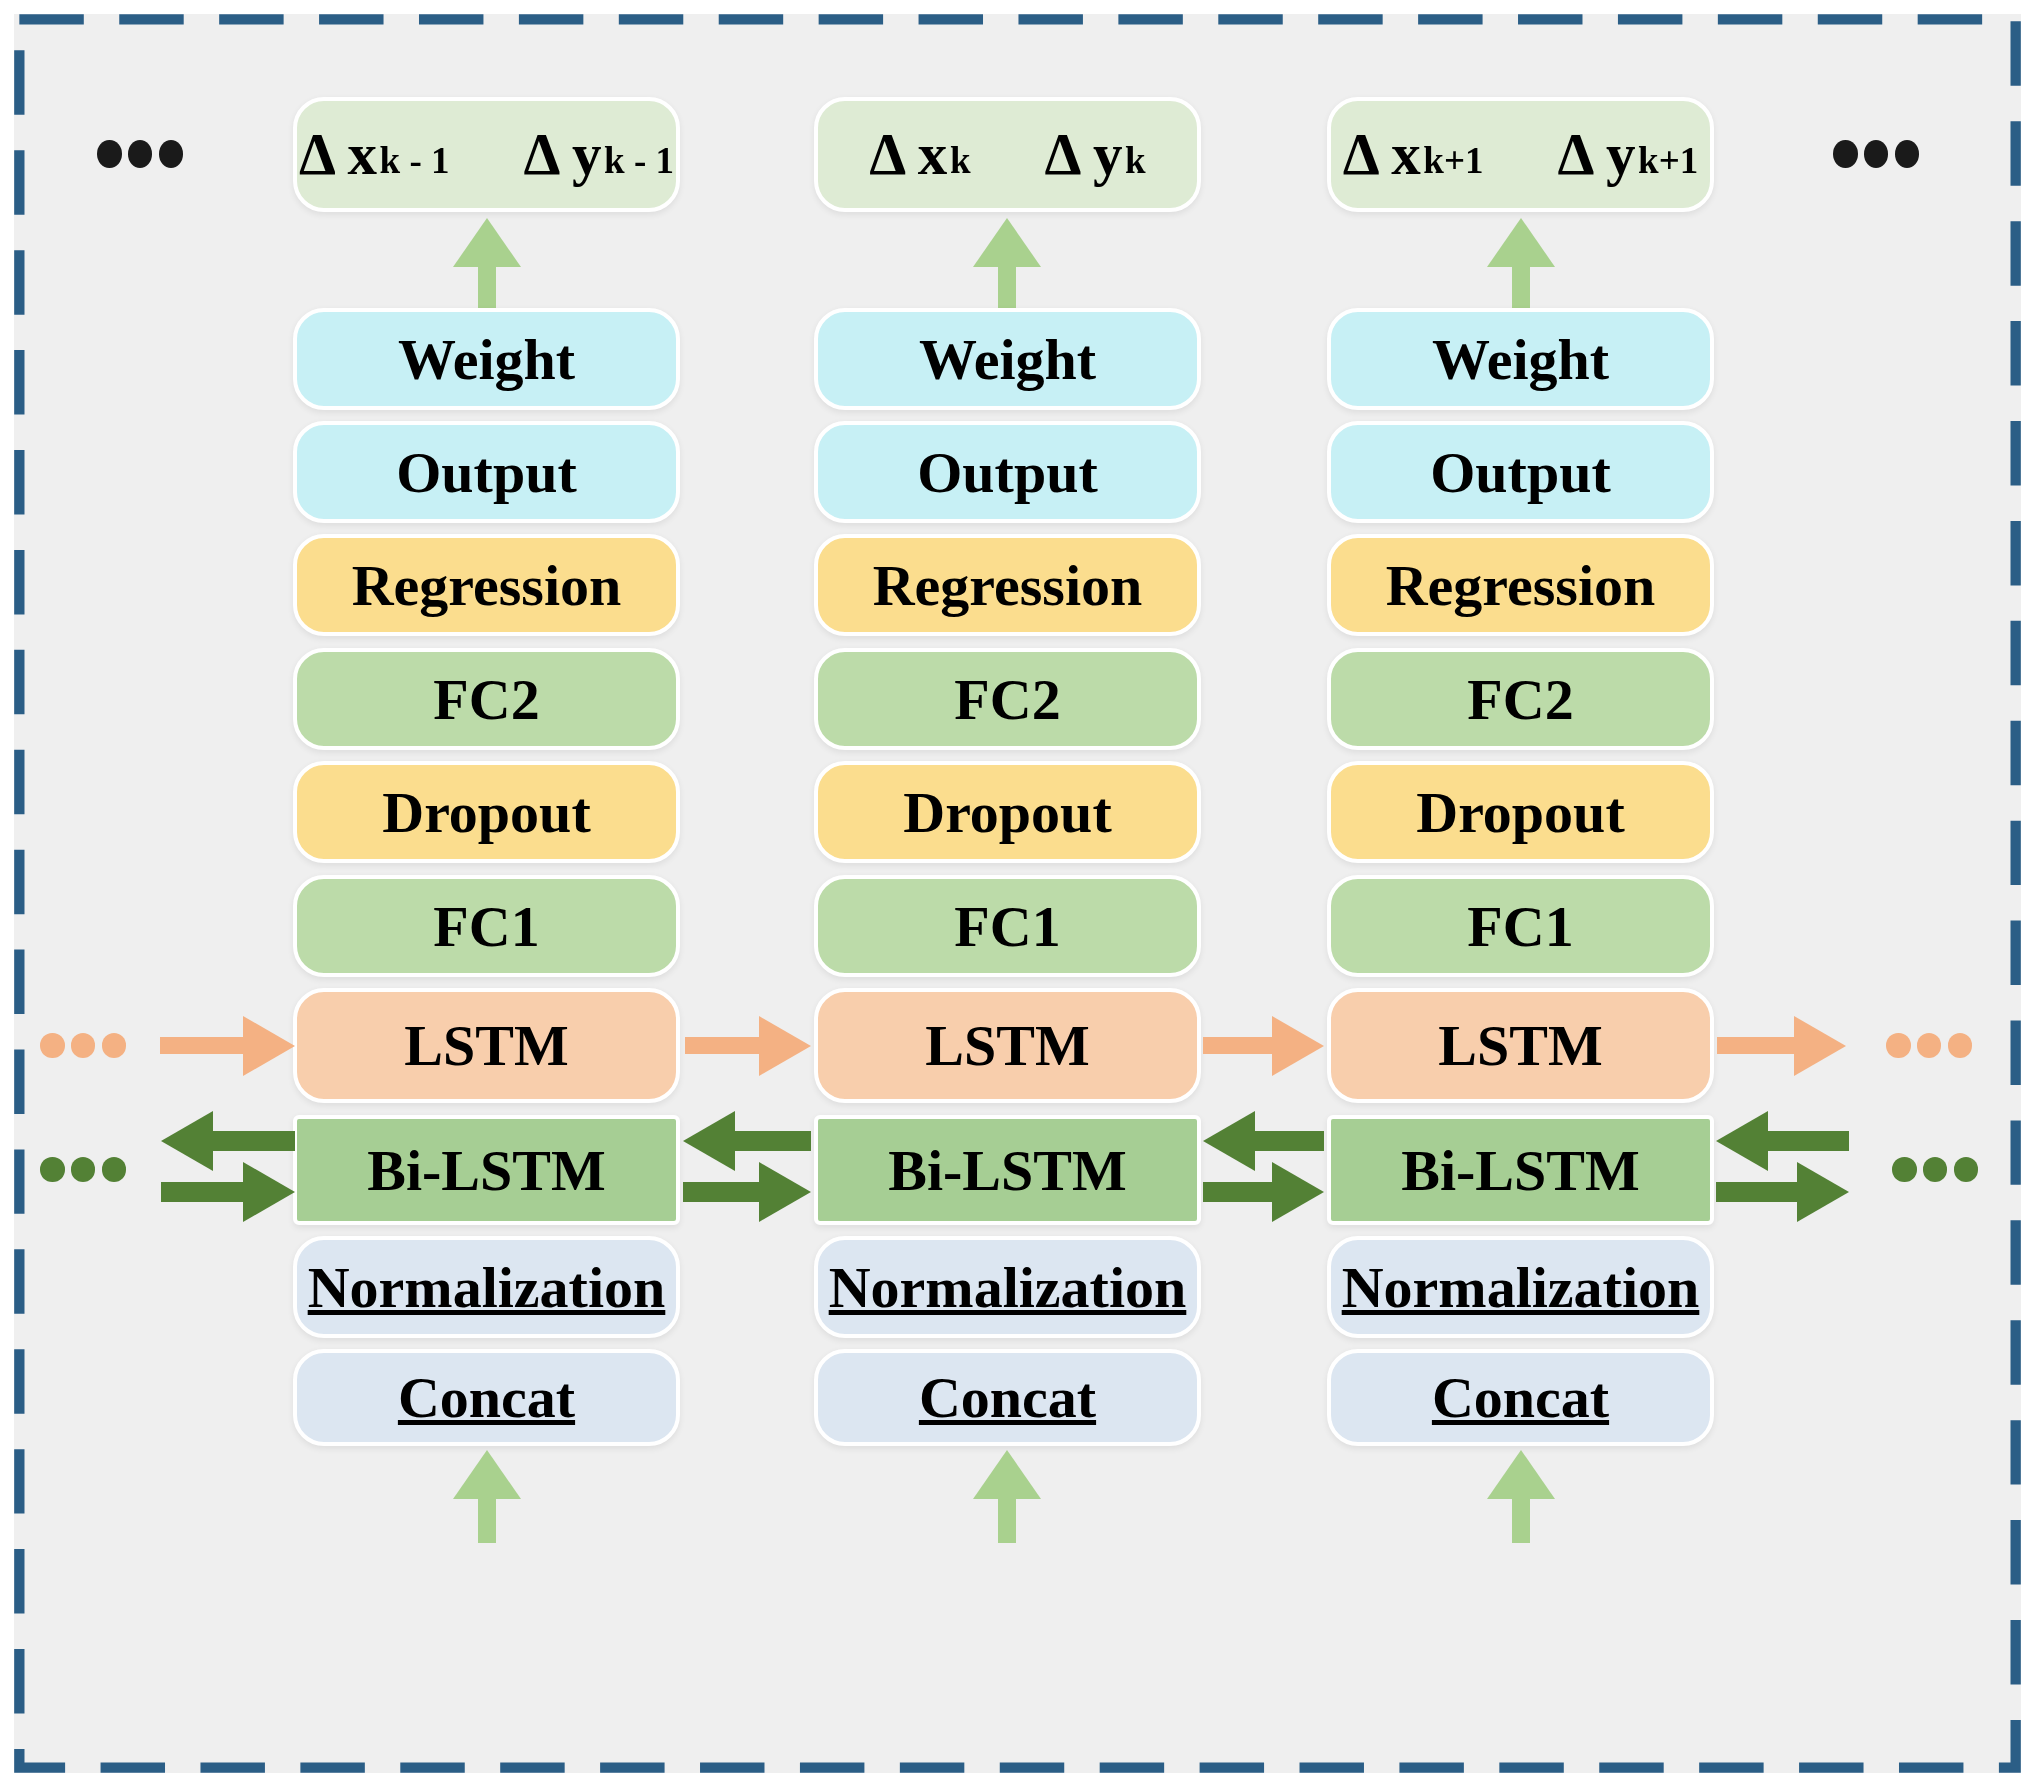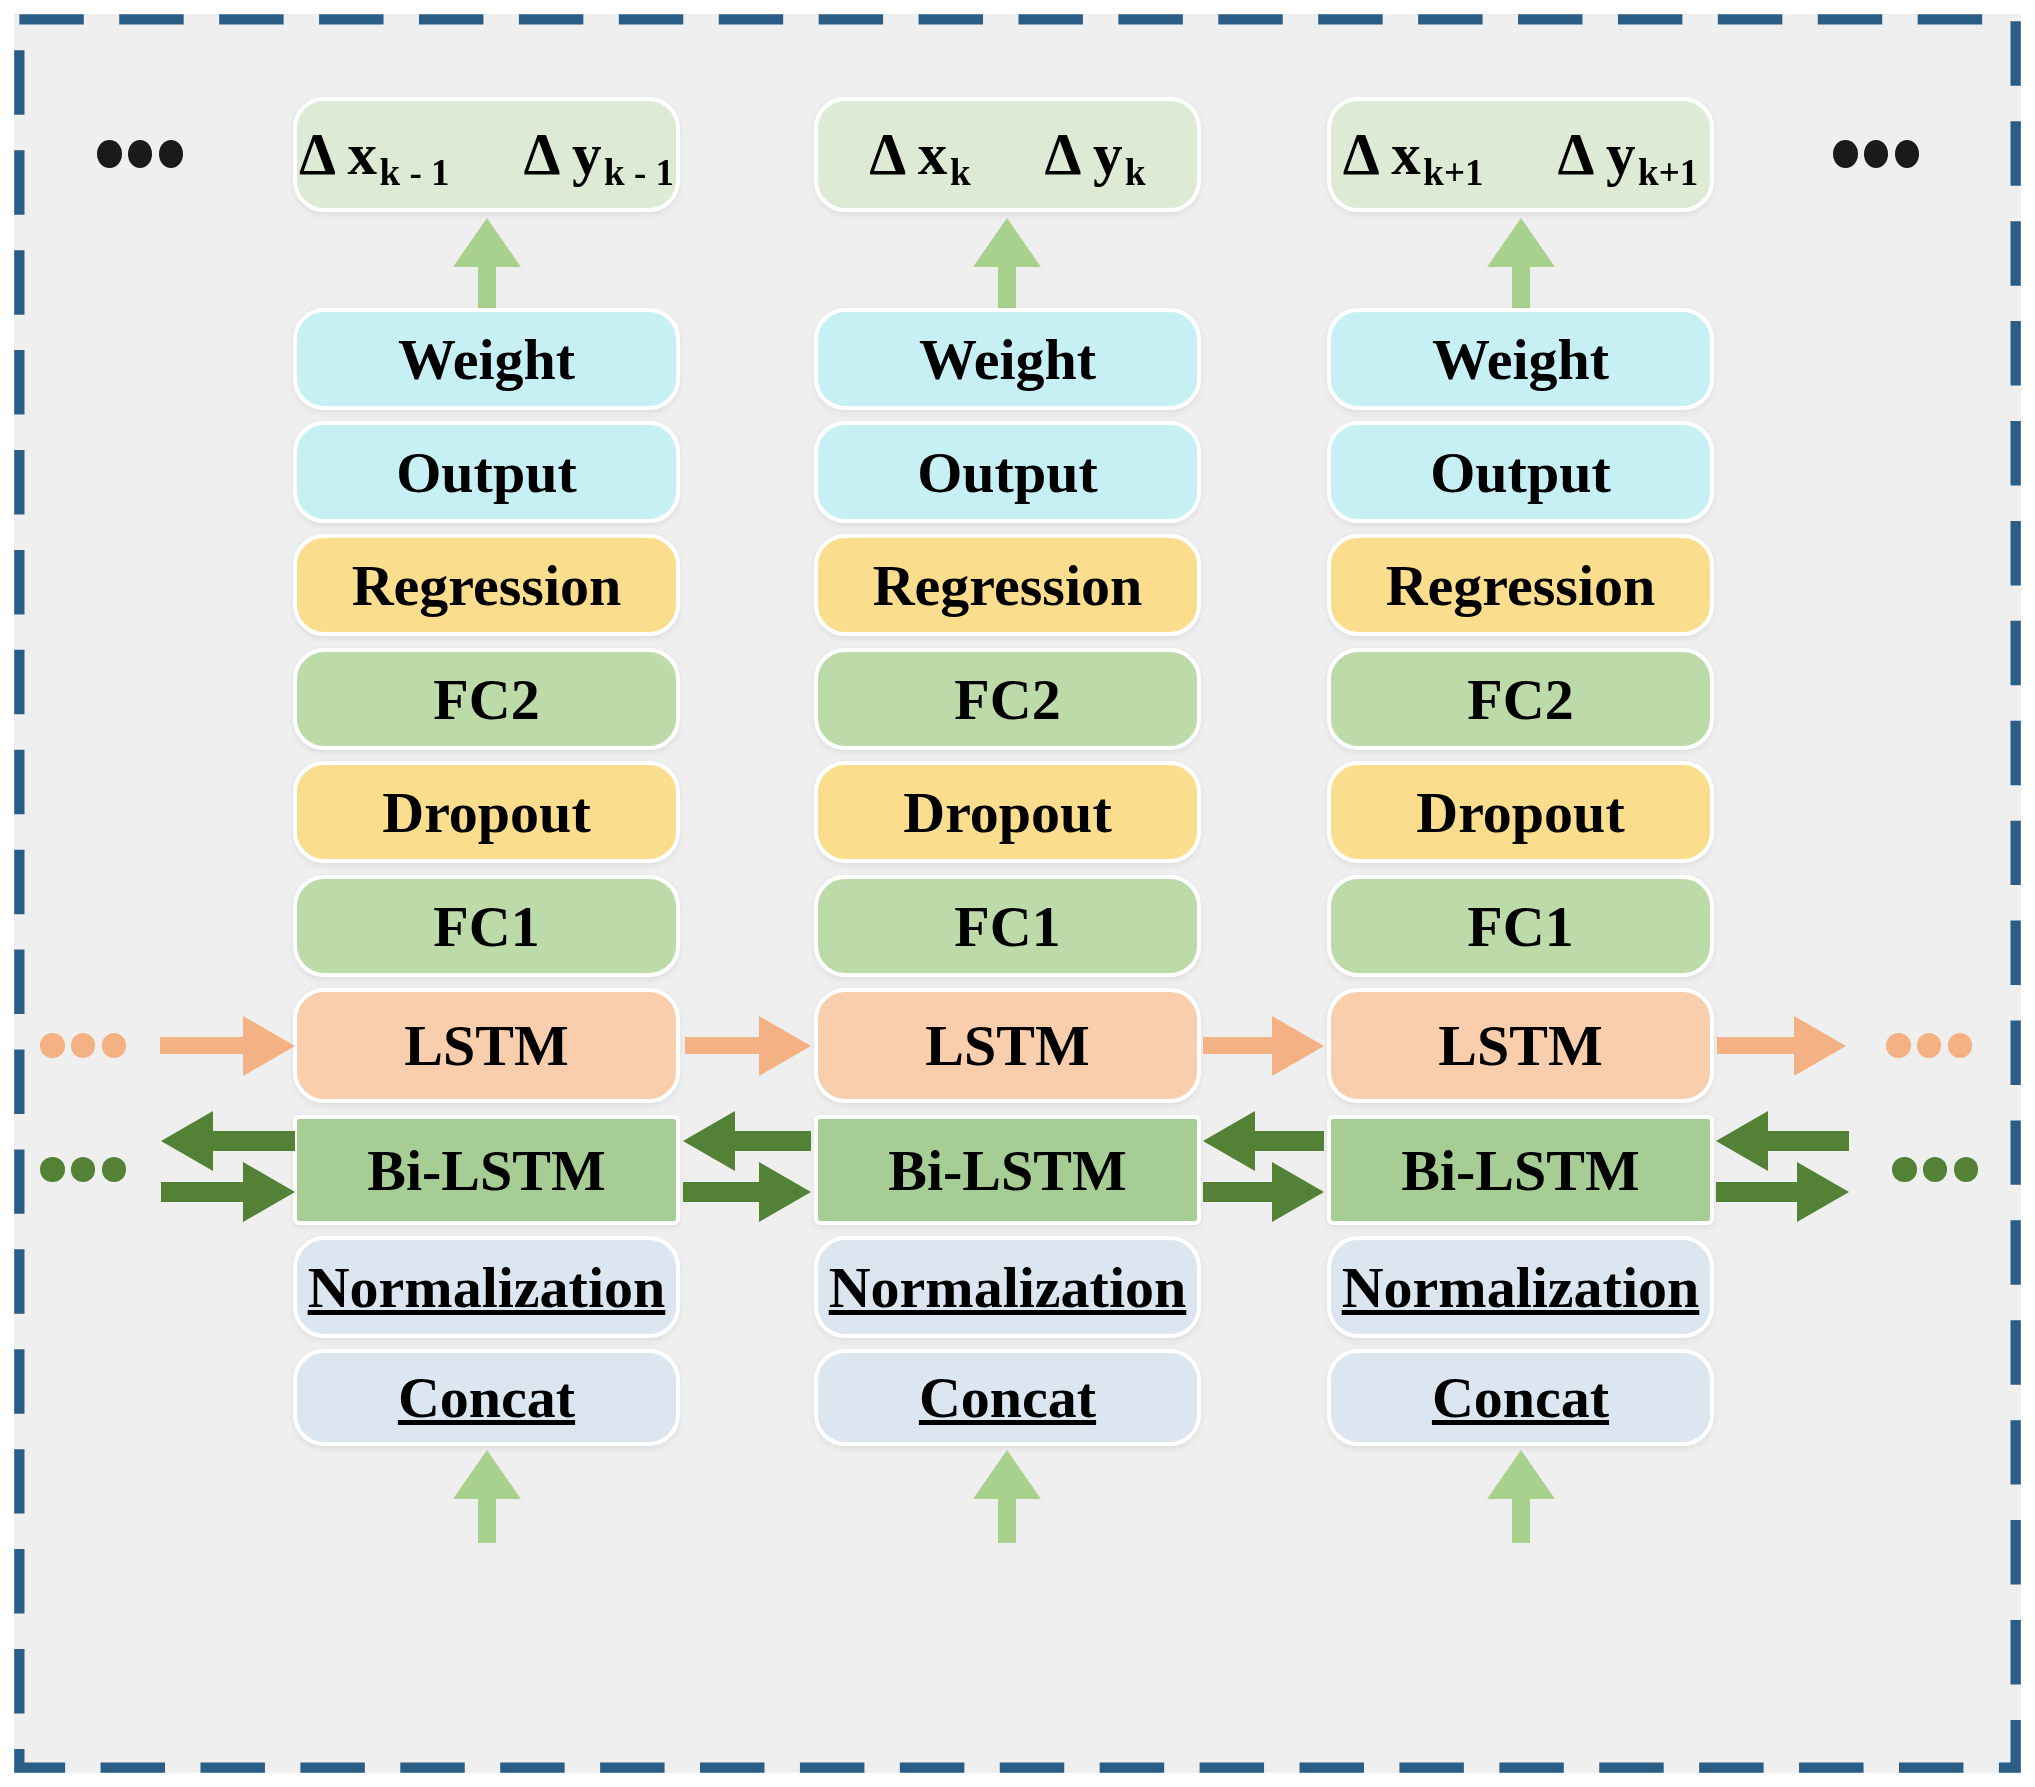--- a/index.html
+++ b/index.html
@@ -17,21 +17,21 @@
   .c-label{background:var(--label_box,#deebd4);}
   .c-cyan{background:var(--cyan_box,#c7f0f5);}
   .c-yellow{background:var(--yellow_box,#fbdd8e);}
   .c-green{background:var(--green_box,#bcdba9);align-items:center;}
   .c-peach{background:var(--peach_box,#f8ceac);}
   .c-bilstm{background:var(--bilstm_box,#a6ce94);border-radius:6px;}
   .c-blue{background:var(--blue_box,#dce6f1);text-decoration:underline;}
   .c-input{background:var(--input_box,#e1edda);}
 
   .label-box{font-size:59px;}
-  .label-box .sub{font-size:37px;position:relative;top:18px;margin-left:2.6px;}
+  .label-box .sub{font-size:37px;position:relative;top:6px;margin-left:2.6px;}
   .label-box .grp2{margin-left:74px;}
 
   .input-box{position:absolute;left:71px;top:1541px;width:1895px;height:129px;
        box-sizing:border-box;border:5.2px solid #ffffff;border-radius:27px;
        display:flex;align-items:center;justify-content:center;
        font-weight:700;font-size:55px;color:#000;white-space:nowrap;
        box-shadow:0 2.6px 6.4px rgba(0,0,0,0.07);}
 
   .title{position:absolute;right:72px;top:1671px;font-weight:700;font-size:63px;
          color:var(--title_text,#2a5e8c);white-space:nowrap;}

